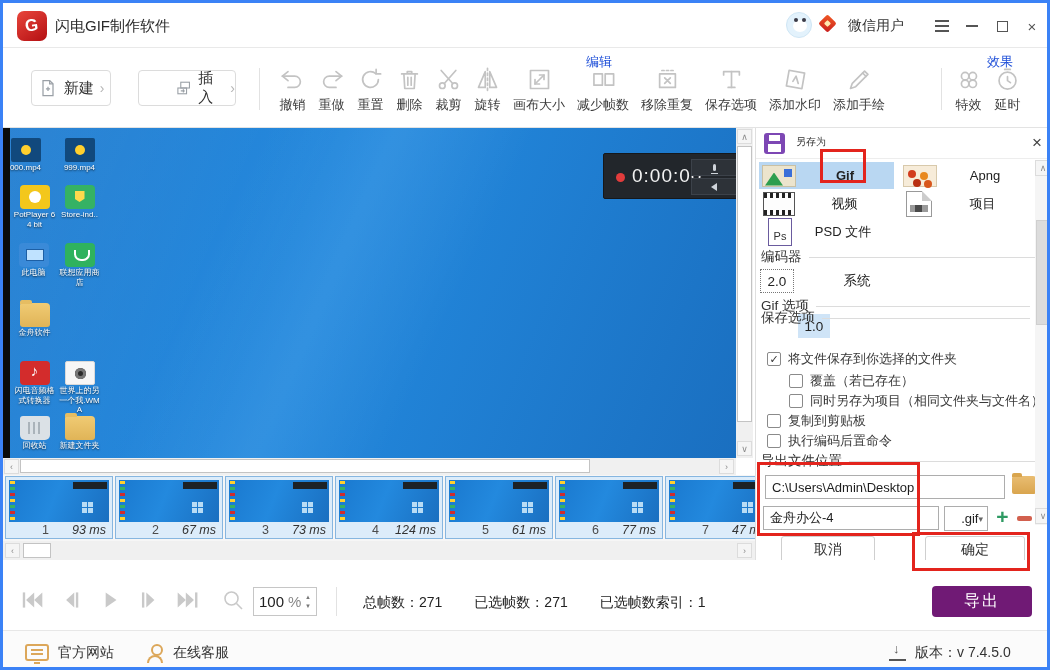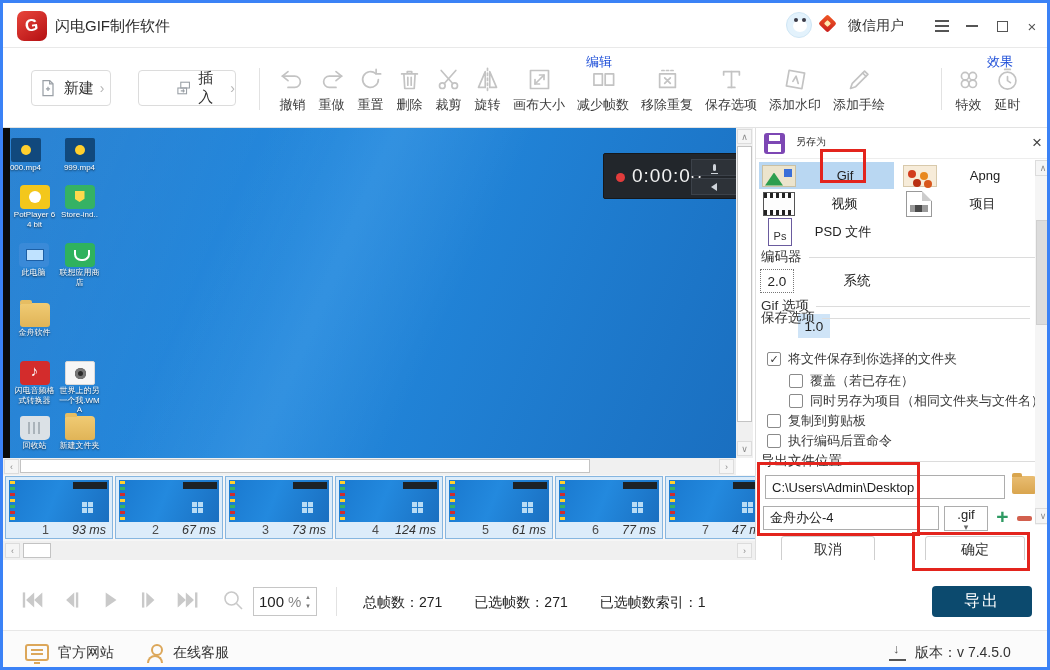--- a/index.html
+++ b/index.html
@@ -83,21 +83,21 @@
   
   .panel { position:absolute; left:752px; top:125px; width:298px; height:445px; background:#fff; border-left:1px solid #dfdfdf; font-size:13px; color:#333; }
   .panelhead { position:absolute; left:0; top:0; width:298px; height:31px; border-bottom:1px solid #ededed; }
   .floppy { position:absolute; left:8px; top:5px; width:21px; height:21px; background:#7d47b4; border-radius:3px; }
   .floppy::before { content:""; position:absolute; left:5px; top:2px; width:11px; height:6px; background:#fff; }
   .floppy::after { content:""; position:absolute; left:4px; top:11px; width:13px; height:8px; background:#fff; }
   .paneltitle { position:absolute; left:40px; top:7px; font-size:10px; color:#333; }
   .panelclose { position:absolute; left:271px; top:5px; width:20px; height:20px; font-size:17px; color:#444; display:flex; align-items:center; justify-content:center; }
   .fmtcell { position:absolute; height:27px; display:flex; align-items:center; }
   .fmtcell .flab { flex:1; text-align:center; font-size:13px; color:#222; }
-  .fmtsel { background:#b9d7f2; }
+  .fmtsel { background:#b9d7f2;font-weight:bold; }
   .i-gif { width:34px; height:22px; margin-left:3px; background:#ece4cd; border:1px solid #c9c0a4; position:relative; overflow:hidden; }
   .i-gif::before { content:""; position:absolute; left:2px; bottom:0; width:18px; height:13px; background:#2e9e4f; clip-path:polygon(50% 0,100% 100%,0 100%); }
   .i-gif::after { content:""; position:absolute; right:3px; top:3px; width:8px; height:8px; background:#3a6fd8; }
   .i-apng { width:34px; height:22px; margin-left:5px; background:#f7ecd9; border:1px solid #d8c9ab; position:relative; }
   .i-apng::before { content:""; position:absolute; left:4px; top:4px; width:8px; height:8px; border-radius:50%; background:#d23c1e; box-shadow:12px 2px 0 #e8891f, 5px 9px 0 #b92f12, 16px 10px 0 #d8571c; }
   .i-video { width:32px; height:24px; margin-left:4px; background:#fdfdfd; border:1px solid #555; position:relative; }
   .i-video::before,.i-video::after { content:""; position:absolute; left:0; width:100%; height:5px;
       background:repeating-linear-gradient(90deg,#222 0 3px,#fdfdfd 3px 6px); }
   .i-video::before { top:0; } .i-video::after { bottom:0; }
   .i-proj { width:26px; height:26px; margin-left:8px; background:#fff; border:1px solid #999; position:relative; }
@@ -111,21 +111,21 @@
   .sechead .chev { color:#777; font-size:11px; width:12px; }
   .encbtn { position:absolute; top:0; height:24px; display:flex; align-items:center; justify-content:center; font-size:13.5px; color:#222; }
   .enc-20 { left:4px; width:34px; border:1px dotted #777; background:#fff; }
   .enc-10 { left:42px; width:32px; background:#cfe4f7;margin-top:45px; }
   .enc-sys { left:82px; width:38px; }
   .cbrow { position:absolute; display:flex; align-items:center; gap:7px; font-size:13px; color:#3a3a3a; }
   .cbox { width:14px; height:14px; border:1px solid #8a8a8a; border-radius:2px; background:#fff; display:flex; align-items:center; justify-content:center; font-size:11px; color:#333; }
   .tinput { position:absolute; height:24px; border:1px solid #adadad; background:#fff; font-size:13px; color:#1d1d1d; display:flex; align-items:center; padding:0 6px; white-space:nowrap; overflow:hidden; }
   .browsefolder { position:absolute; left:256px; top:348px; width:24px; height:18px; background:linear-gradient(#e9bd72,#d9a54e); border-radius:2px 3px 2px 2px; }
   .browsefolder::before { content:""; position:absolute; left:0; top:-3px; width:10px; height:4px; background:#d9a54e; border-radius:2px 2px 0 0; }
-  .extdrop { position:absolute; left:188px; top:378px; width:44px; height:25px; border:1px solid #adadad; background:#fff; display:flex; align-items:center; justify-content:flex-start; padding:0 4px; font-size:13px; color:#222;flex-direction:column; }
+  .extdrop { position:absolute; left:188px; top:378px; width:44px; height:25px; border:1px solid #adadad; background:#fff; display:flex; align-items:center; justify-content:flex-end; padding:0 4px; font-size:13px; color:#222; }
   .extdrop .da { font-size:9px; color:#666; }
   .plusbtn { position:absolute; left:238px; top:381px; width:17px; height:17px; color:#2e9a63; font-size:21px; font-weight:bold; line-height:15px; text-align:center; }
   .minusbtn { position:absolute; left:261px; top:388px; width:15px; height:5px; background:#d2604e; border-radius:2px; }
   .pbtn { position:absolute; top:408px; height:28px; border:1px solid #cfcfcf; border-radius:3px; background:#fff; font-size:14px; color:#333; display:flex; align-items:center; justify-content:center; }
 
   
   .annot { position:absolute; border:3px solid #e3241d; pointer-events:none; z-index:50; }
 
   
   .filmstrip { position:absolute; left:0; top:472px; width:752px; height:66px; background:#f6f6f6; overflow:hidden; }
@@ -143,21 +143,21 @@
   
   .statusbar { position:absolute; left:0; top:557px; width:1050px; height:70px; background:#fff; }
   .playctrls { position:absolute; left:16px; top:27px; display:flex; gap:13px; }
   .playctrls svg { width:26px; height:26px; }
   .magicon { position:absolute; left:218px; top:28px; width:24px; height:24px; color:#c9c9c9; }
   .zoombox { position:absolute; left:250px; top:27px; width:64px; height:29px; border:1px solid #c6c6c6; display:flex; align-items:center; padding:0 5px; font-size:15px; color:#222; }
   .zoombox .pct { color:#888; margin-left:4px; }
   .spinarrows { margin-left:auto; display:flex; flex-direction:column; font-size:6px; color:#777; line-height:1.4; }
   .sdivider { position:absolute; left:333px; top:27px; width:1px; height:29px; background:#e2e2e2; }
   .frameinfo { position:absolute; left:360px; top:34px; display:flex; gap:32px; font-size:14px; color:#222; }
-  .exportbtn { position:absolute; left:929px; top:26px; width:100px; height:31px; background:#0c4a6e; border-radius:4px; color:#fff; font-size:16px; display:flex; align-items:center; justify-content:center; letter-spacing:2px; }
+  .exportbtn { position:absolute; left:929px; top:26px; width:100px; height:31px; background:#701a75; border-radius:4px; color:#fff; font-size:16px; display:flex; align-items:center; justify-content:center; letter-spacing:2px; }
 
   
   .footer { position:absolute; left:0; top:627px; width:1050px; height:43px; background:#fbfbfb; border-top:1px solid #e7e7e7; }
   .fitem { position:absolute; top:0; height:43px; display:flex; align-items:center; gap:9px; font-size:14px; color:#333; }
   .monicon { width:24px; height:17px; border:2px solid #dca75a; border-radius:3px; position:relative; }
   .monicon::before { content:""; position:absolute; left:4px; top:3px; width:12px; height:2px; background:#dca75a; box-shadow:0 4px 0 #dca75a; }
   .monicon::after { content:""; position:absolute; left:7px; bottom:-5px; width:6px; height:3px; border-bottom:2px solid #dca75a; }
   .personicon { width:18px; height:18px; position:relative; }
   .personicon::before { content:""; position:absolute; left:5px; top:0; width:8px; height:8px; border:2px solid #dca75a; border-radius:50%; }
   .personicon::after { content:""; position:absolute; left:1px; bottom:-1px; width:12px; height:6px; border:2px solid #dca75a; border-bottom:none; border-radius:8px 8px 0 0; }

